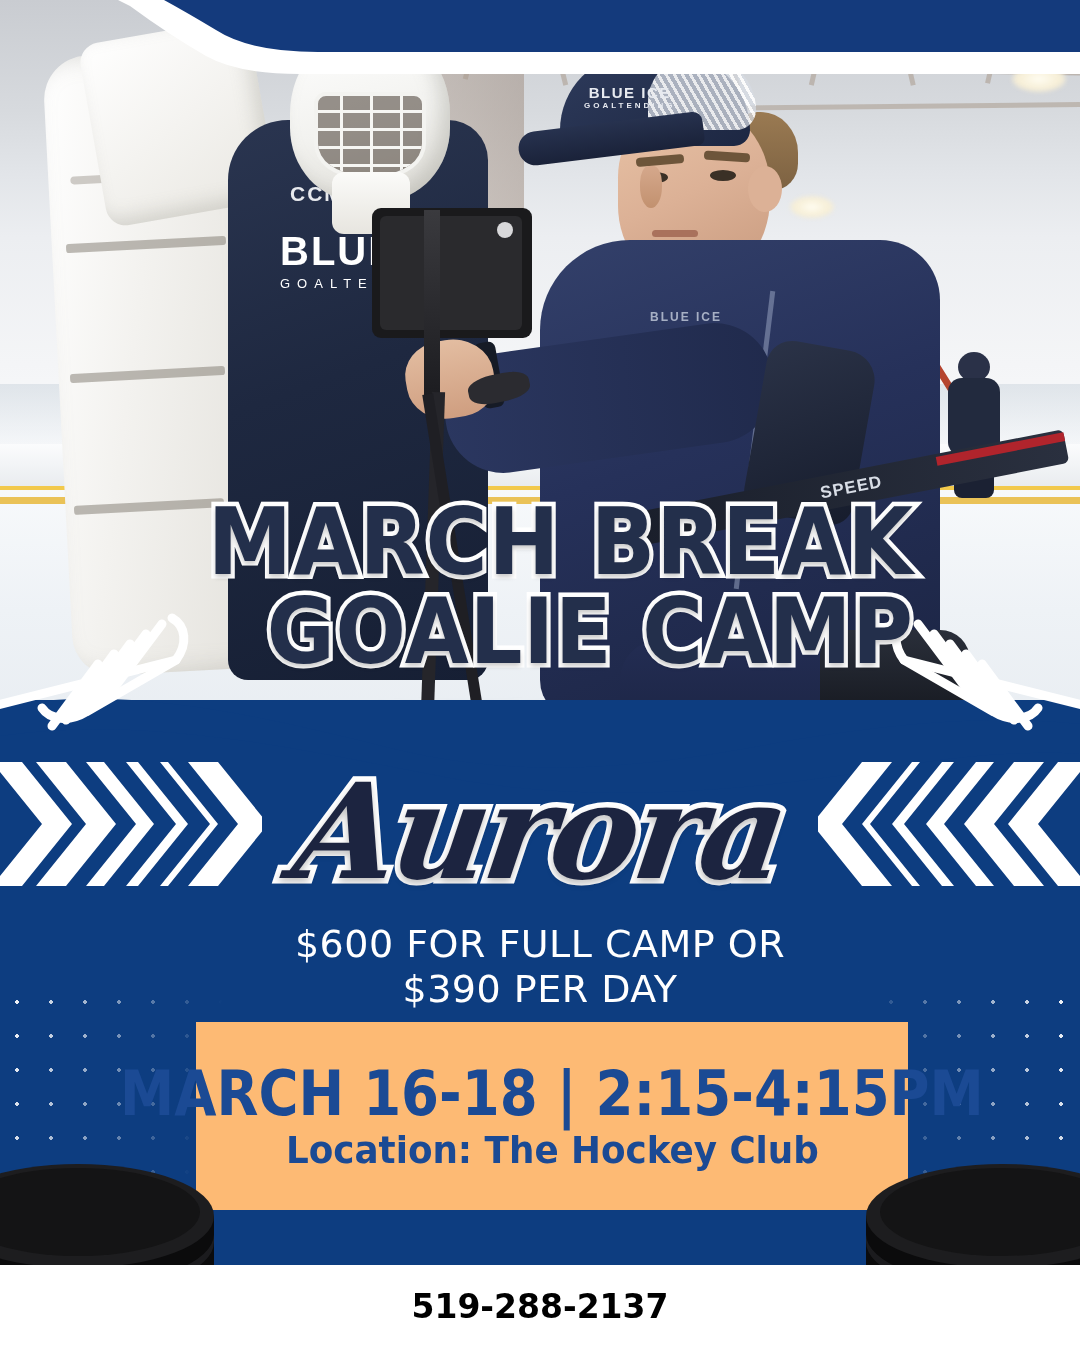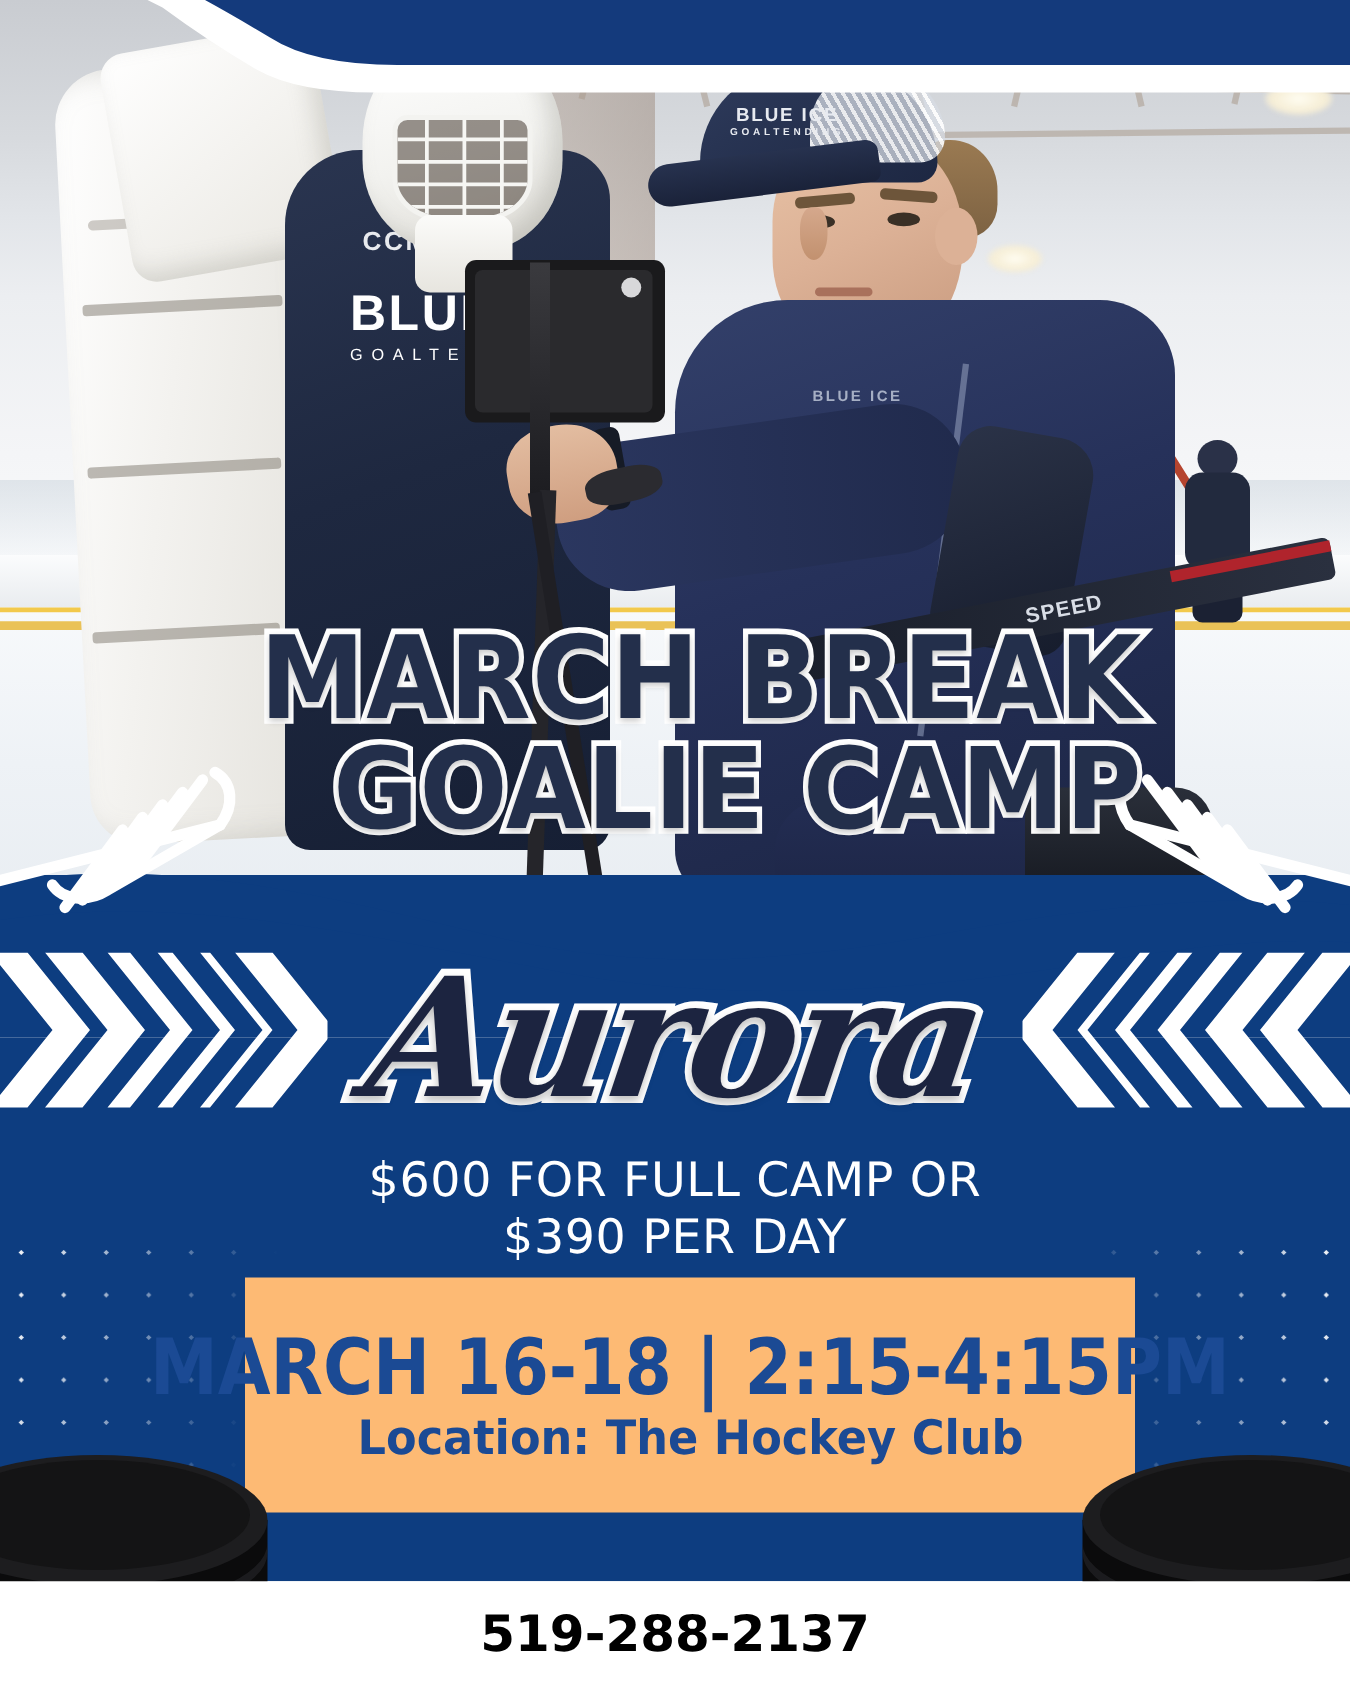--- a/index.html
+++ b/index.html
@@ -350,21 +350,21 @@
   .footer {
     position:absolute; left:0; top:1265px; width:1080px; height:85px;
     background:#ffffff; z-index:36;
     display:flex; flex-direction:column; align-items:center; justify-content:center;
     gap:3px;
   }
   .footer div {
     font-family:"DejaVu Sans", sans-serif;
     font-weight:bold; color:#000000; line-height:1.1;
   }
-  .f-phone { font-size:40px; }
+  .f-phone { font-size:33px; }
   .f-web   { font-size:33px; }
 </style>
 </head>
 <body>
 
 <div id="poster">
 
   <div class="photo-wrap">
     <div class="rink-bg"></div>
 

